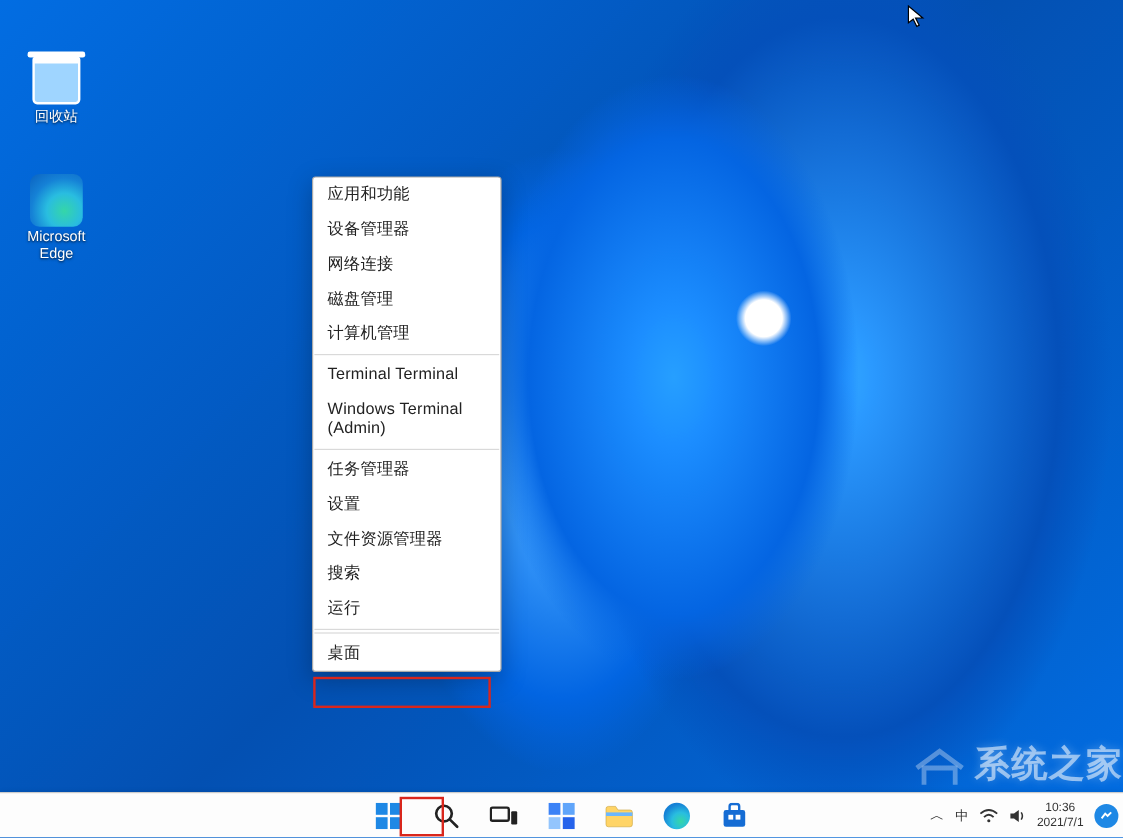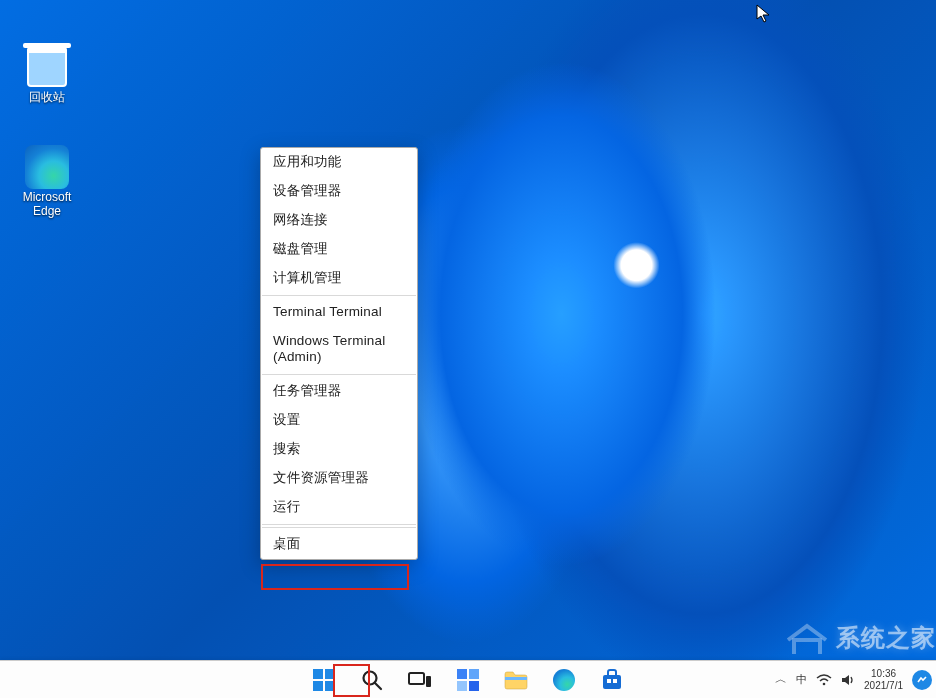--- a/index.html
+++ b/index.html
@@ -31,21 +31,21 @@
     .hl { position:absolute; border:2px solid #d9261c; }
     .hl-run { left:261px; top:564px; width:148px; height:26px; pointer-events:none; }
     .hl-start { left:333px; top:664px; width:37px; height:33px; pointer-events:none; }
     
     .taskbar { position:absolute; left:0; right:0; bottom:0; height:38px; background:#fdfdfd; border-top:1px solid #ccc; box-shadow:0 -1px 4px rgba(0,0,0,.08); display:flex; align-items:center; }
     .tb-center { position:absolute; left:50%; transform:translateX(-50%); display:flex; gap:22px; align-items:center; height:100%; }
     .tb-btn { width:26px; height:26px; display:flex; align-items:center; justify-content:center; cursor:pointer; }
     .tray { margin-left:auto; display:flex; align-items:center; gap:9px; padding-right:4px; font-size:11px; color:#333; height:100%; }
     .clock { text-align:center; line-height:12px; font-size:10px; }
     .dot { width:20px; height:20px; border-radius:50%; background:#1e88e5; color:#fff; display:flex; align-items:center; justify-content:center; font-size:11px; }
-    .wm { position:absolute; right:0; bottom:40px; font-size:24px; font-weight:700; color:rgba(255,255,255,.55); letter-spacing:1px; display:flex; align-items:center; gap:6px; filter:blur(.3px); text-shadow:0 0 8px rgba(255,255,255,.3);}
+    .wm { position:absolute; right:0; bottom:40px; font-size:30px; font-weight:700; color:rgba(255,255,255,.55); letter-spacing:1px; display:flex; align-items:center; gap:6px; filter:blur(.3px); text-shadow:0 0 8px rgba(255,255,255,.3);}
     .wm svg { opacity:.55; }
   </style>
 </head>
 <body>
 
 <div class="wallpaper"></div>
 
 <div class="wm">
   <svg width="46" height="40" viewBox="0 0 46 40">
       <g fill="none" stroke="rgba(255,255,255,.6)" stroke-width="4">
@@ -100,24 +100,24 @@
       <span>Windows Terminal (Admin)</span>
     </div>
   <div class="sep"></div>
   <div class="row">
       <span>任务管理器</span>
     </div>
   <div class="row">
       <span>设置</span>
     </div>
   <div class="row">
+      <span>文件资源管理器</span>
+    </div>
+  <div class="row">
       <span>搜索</span>
-    </div>
-  <div class="row">
-      <span>文件资源管理器</span>
     </div>
   <div class="row">
       <span>运行</span>
     </div>
   <div class="sep"></div>
   <div class="sep"></div>
   <div class="row">
       <span>桌面</span>
     </div>
 </div>

